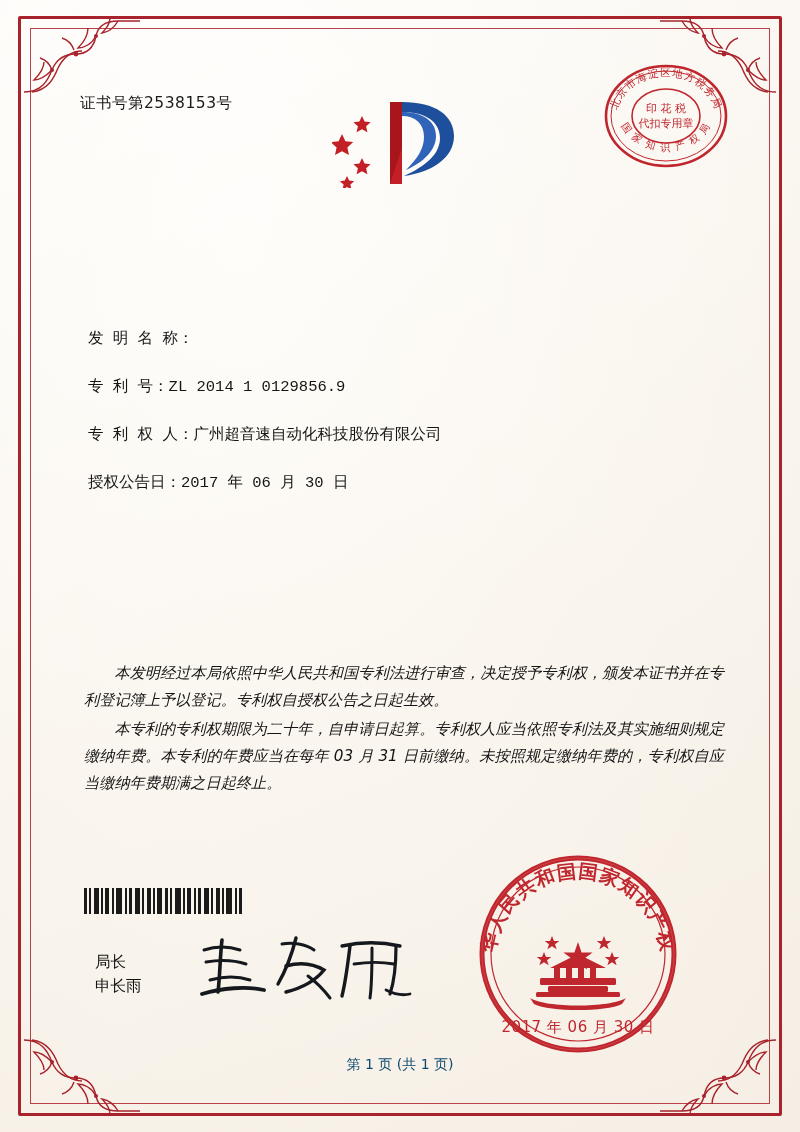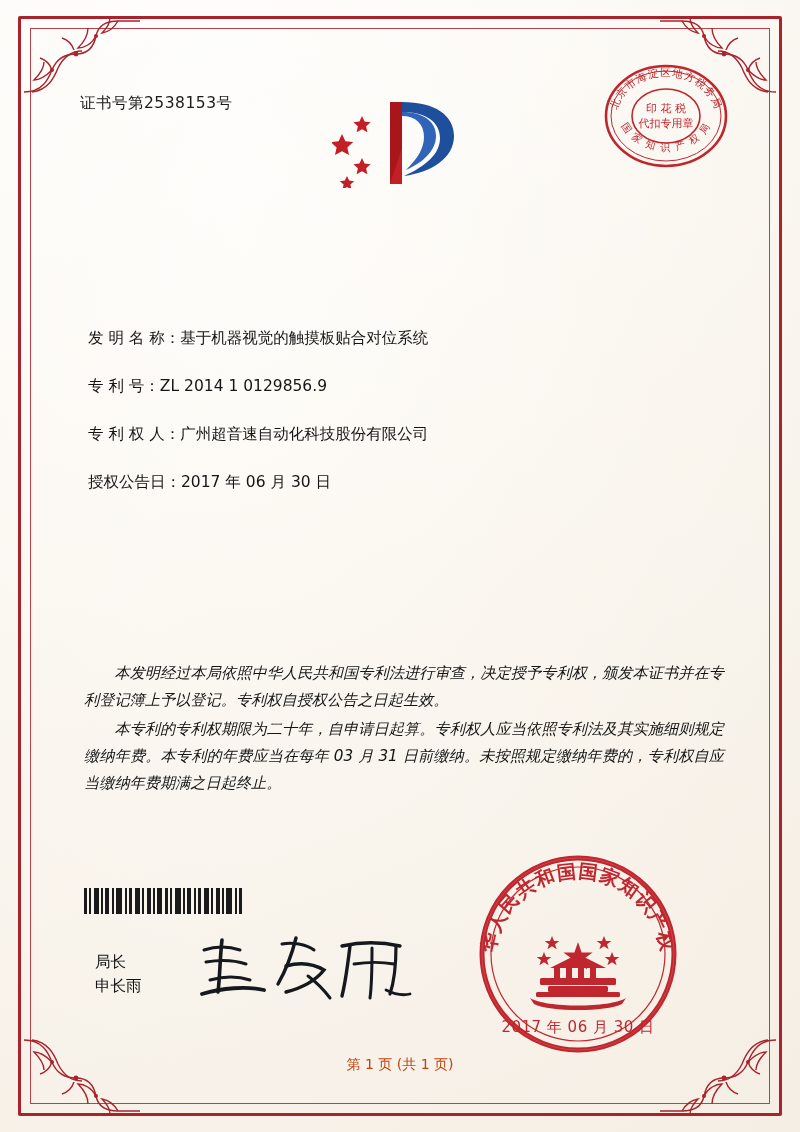--- a/index.html
+++ b/index.html
@@ -105,20 +105,21 @@
     font-weight: bold;
     letter-spacing: 14px;
     color: #111;
     text-indent: 14px;
   }
   .fields {
     position: absolute;
     left: 28px;
     right: 10px;
     top: 268px;
+    font-family: Liberation Mono, monospace;
   }
   .field-row {
     display: flex;
     align-items: baseline;
     margin-bottom: 27px;
     font-size: 15.5px;
     color: #151515;
   }
   .field-label {
     white-space: pre;
@@ -190,21 +191,21 @@
     color: #c0262e;
     letter-spacing: 0.5px;
   }
   .footer {
     position: absolute;
     left: 0;
     right: 0;
     bottom: 8px;
     text-align: center;
     font-size: 14px;
-    color: #c2410c;
+    color: #0c4a6e;
   }
 </style>
 </head>
 <body>
 
 <div class="page">
   <div class="paper-bg"></div>
   <div class="paper-tint"></div>
 
   <div class="frame-outer"></div>
@@ -301,21 +302,20 @@
         </text>
         <text x="66" y="52" font-size="11" fill="#c0262e" text-anchor="middle" font-family="DejaVu Sans, sans-serif">印 花 税</text>
         <text x="66" y="67" font-size="11" fill="#c0262e" text-anchor="middle" font-family="DejaVu Sans, sans-serif">代扣专用章</text>
       </svg>
     </div>
 
 
     <div class="fields">
       <div class="field-row">
         <span class="field-label">发 明 名 称：</span>
-        <span class="field-value">基于机器视觉的触摸板贴合对位系统</span>
       </div>
       <div class="field-row">
         <span class="field-label">专 利 号：</span>
         <span class="field-value">ZL 2014 1 0129856.9</span>
       </div>
       <div class="field-row">
         <span class="field-label">专 利 权 人：</span>
         <span class="field-value">广州超音速自动化科技股份有限公司</span>
       </div>
       <div class="field-row">

